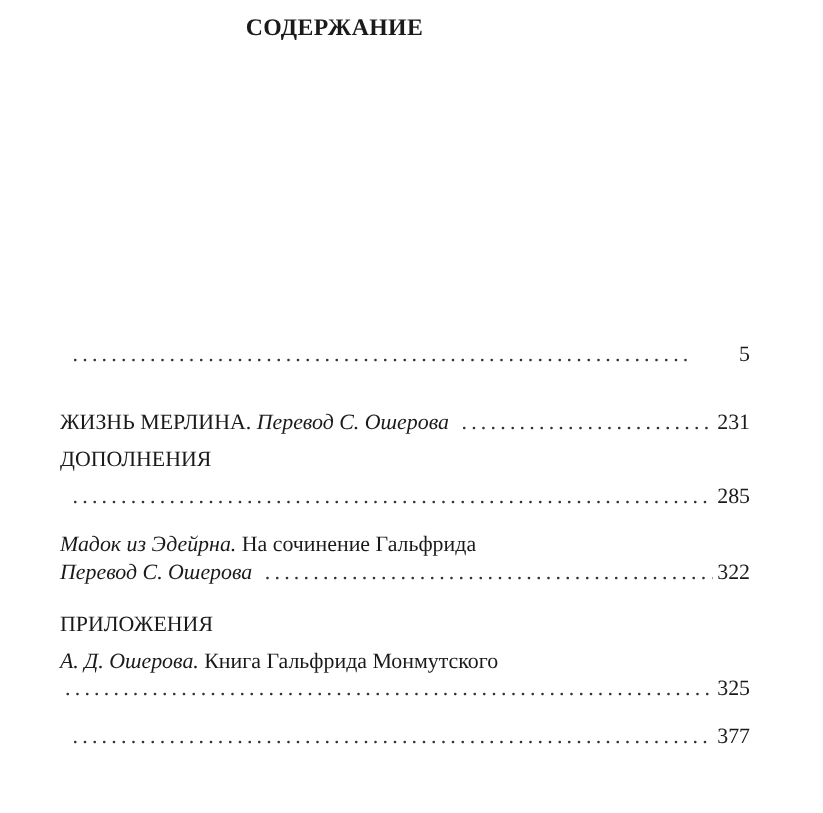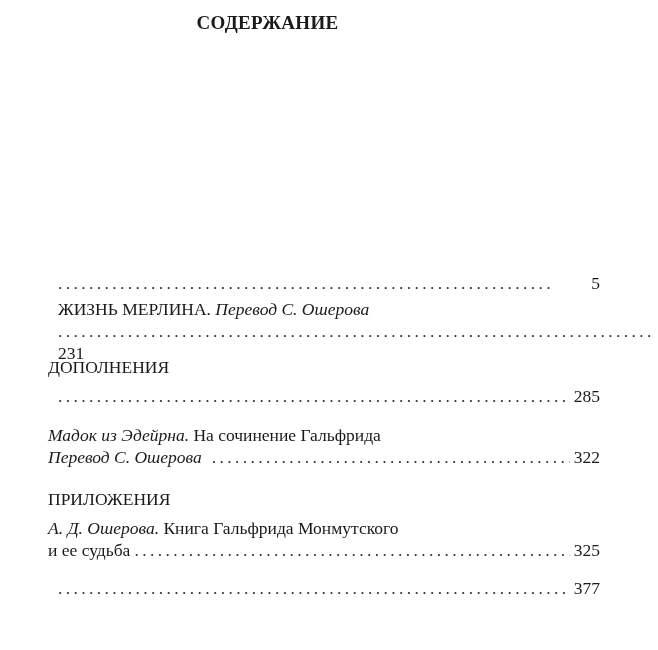--- a/index.html
+++ b/index.html
@@ -36,21 +36,21 @@
 
 <div class="title">СОДЕРЖАНИЕ</div>
 
 <div class="toc" style="top:0;">
 
   <div class="line" style="position:absolute; top:272px; width:552px;">
     <span class="dots" style="margin-right:40px;"></span>
     <span class="pg">5</span>
   </div>
 
-  <div class="line" style="position:absolute; top:298px; width:552px;flex-direction:column;">
+  <div class="line" style="position:absolute; top:326px; width:552px;">
     <span class="txt">
       <span>ЖИЗНЬ МЕРЛИНА.</span>
       <i>Перевод С. Ошерова</i>
     </span>
     <span class="dots"></span>
     <span class="pg">231</span>
   </div>
 
   <div class="section" style="position:absolute; top:356px;">ДОПОЛНЕНИЯ</div>
 
@@ -71,21 +71,20 @@
     <span class="pg">322</span>
   </div>
 
   <div class="section" style="position:absolute; top:488px;">ПРИЛОЖЕНИЯ</div>
 
   <div class="plain" style="position:absolute; top:517px;">
     <i>А. Д. Ошерова.</i>
     <span>Книга Гальфрида Монмутского</span>
   </div>
   <div class="line" style="position:absolute; top:539px; width:552px;">
-    <span class="txt">и ее судьба</span>
     <span class="dots" style="margin-left:4px;"></span>
     <span class="pg">325</span>
   </div>
 
   <div class="line" style="position:absolute; top:577px; width:552px;">
     <span class="dots"></span>
     <span class="pg">377</span>
   </div>
 
 </div>

